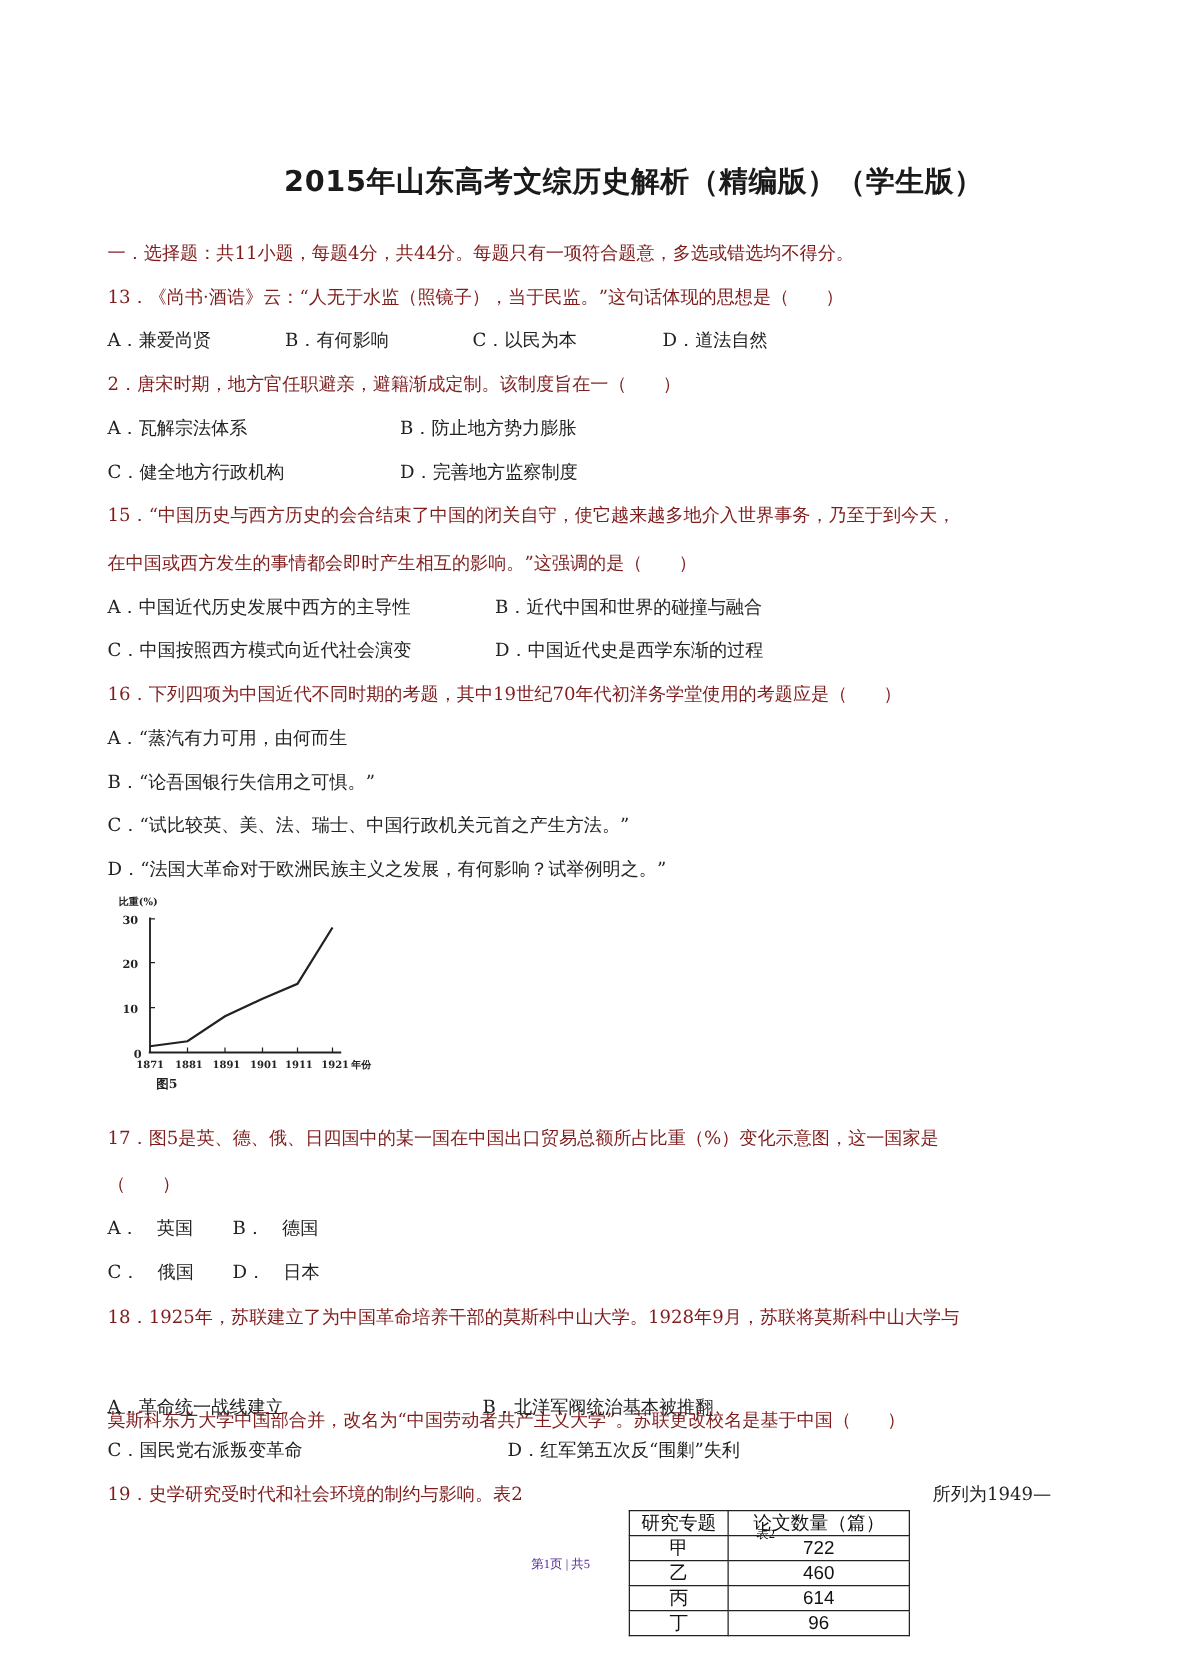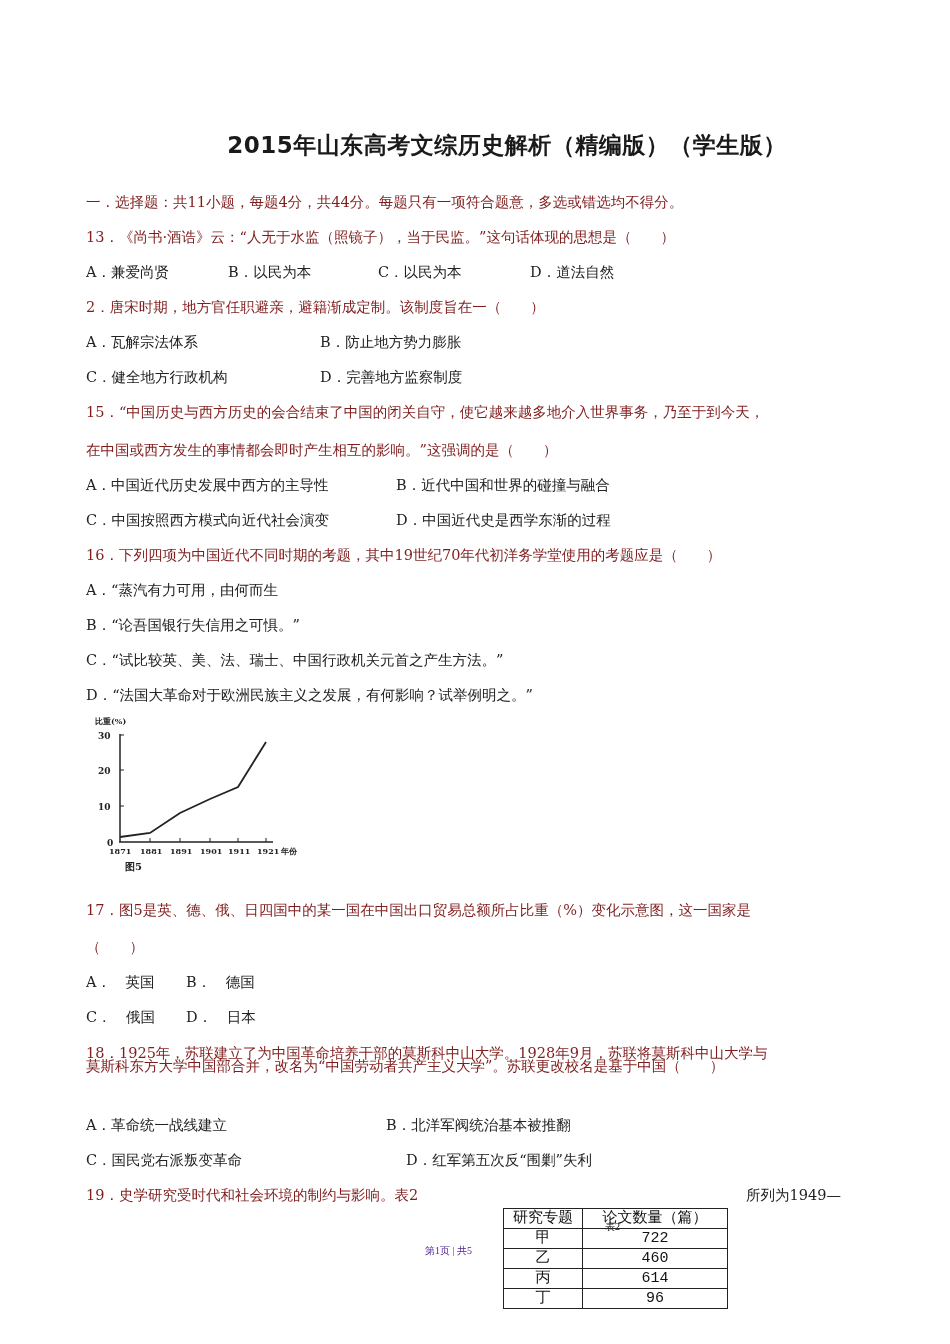--- a/index.html
+++ b/index.html
@@ -6,36 +6,36 @@
   body { width: 950px; height: 1344px; position: relative; overflow: hidden;
          font-family: "DejaVu Serif", "Liberation Serif", serif; color: #111; }
   .title { position: absolute; top: 130px; left: 0; width: 950px; text-align: center;
            font-family: "DejaVu Sans", "Liberation Sans", sans-serif; font-weight: bold; font-size: 23px; letter-spacing: 0.5px; color: #1a1a1a; margin-left: 32px; }
   .line { position: absolute; left: 86px; font-size: 14.5px; white-space: nowrap; color: #7f1d1d; }
   .opt { position: absolute; font-size: 14.5px; white-space: nowrap; color: #222; }
   .chart { position: absolute; left: 95px; top: 712px; width: 220px; height: 170px; }
   .chart svg text { font-family: "DejaVu Serif", "Liberation Serif", serif; font-weight: bold; fill: #222; }
   .table-caption { position: absolute; left: 605px; top: 1220px; font-size: 10px; font-family: "Liberation Serif", serif; }
   table.t2 { position: absolute; left: 503px; top: 1208px; border-collapse: collapse;
-             font-family: Liberation Mono, monospace; font-size: 15px; }
+             font-family: Liberation Sans, sans-serif; font-size: 15px; }
   table.t2 td { border: 1px solid #222; padding: 0 4px; height: 19px; line-height: 19px; text-align: center; }
   table.t2 td.c1 { width: 70px; }
   table.t2 td.c2 { width: 136px; }
   .footer { position: absolute; left: 425px; top: 1244px; font-size: 10px; font-family: "Liberation Serif", serif; color: #4c1d95; }
 </style>
 </head>
 <body>
 
 <div class="title">2015年山东高考文综历史解析（精编版）（学生版）</div>
 
 <div class="line" style="top:193px">一．选择题：共11小题，每题4分，共44分。每题只有一项符合题意，多选或错选均不得分。</div>
 
 <div class="line" style="top:228px">13．《尚书·酒诰》云：“人无于水监（照镜子），当于民监。”这句话体现的思想是（　　）</div>
 <div class="opt" style="top:263px;left:86px">A．兼爱尚贤</div>
-<div class="opt" style="top:263px;left:228px">B．以民为本</div>
+<div class="opt" style="top:263px;left:228px">B．有何影响</div>
 <div class="opt" style="top:263px;left:378px">C．以民为本</div>
 <div class="opt" style="top:263px;left:530px">D．道法自然</div>
 
 <div class="line" style="top:298px">2．唐宋时期，地方官任职避亲，避籍渐成定制。该制度旨在一（　　）</div>
 <div class="opt" style="top:333px;left:86px">A．瓦解宗法体系</div>
 <div class="opt" style="top:333px;left:320px">B．防止地方势力膨胀</div>
 <div class="opt" style="top:368px;left:86px">C．健全地方行政机构</div>
 <div class="opt" style="top:368px;left:320px">D．完善地方监察制度</div>
 
 <div class="line" style="top:403px">15．“中国历史与西方历史的会合结束了中国的闭关自守，使它越来越多地介入世界事务，乃至于到今天，</div>
@@ -85,21 +85,21 @@
 </div>
 
 <div class="line" style="top:901px">17．图5是英、德、俄、日四国中的某一国在中国出口贸易总额所占比重（%）变化示意图，这一国家是</div>
 <div class="line" style="top:938px">（　　）</div>
 <div class="opt" style="top:973px;left:86px">A．　英国</div>
 <div class="opt" style="top:973px;left:186px">B．　德国</div>
 <div class="opt" style="top:1008px;left:86px">C．　俄国</div>
 <div class="opt" style="top:1008px;left:186px">D．　日本</div>
 
 <div class="line" style="top:1044px">18．1925年，苏联建立了为中国革命培养干部的莫斯科中山大学。1928年9月，苏联将莫斯科中山大学与</div>
-<div class="line" style="top:1057px">莫斯科东方大学中国部合并，改名为“中国劳动者共产主义大学”。苏联更改校名是基于中国（　　）</div>
+<div class="line" style="top:1127px">莫斯科东方大学中国部合并，改名为“中国劳动者共产主义大学”。苏联更改校名是基于中国（　　）</div>
 <div class="opt" style="top:1116px;left:86px">A．革命统一战线建立</div>
 <div class="opt" style="top:1116px;left:386px">B．北洋军阀统治基本被推翻</div>
 <div class="opt" style="top:1151px;left:86px">C．国民党右派叛变革命</div>
 <div class="opt" style="top:1151px;left:406px">D．红军第五次反“围剿”失利</div>
 
 <div class="line" style="top:1186px">19．史学研究受时代和社会环境的制约与影响。表2</div>
 <div class="opt" style="top:1186px;left:746px">所列为1949—</div>
 
 <div class="table-caption">表2</div>
 <table class="t2">

